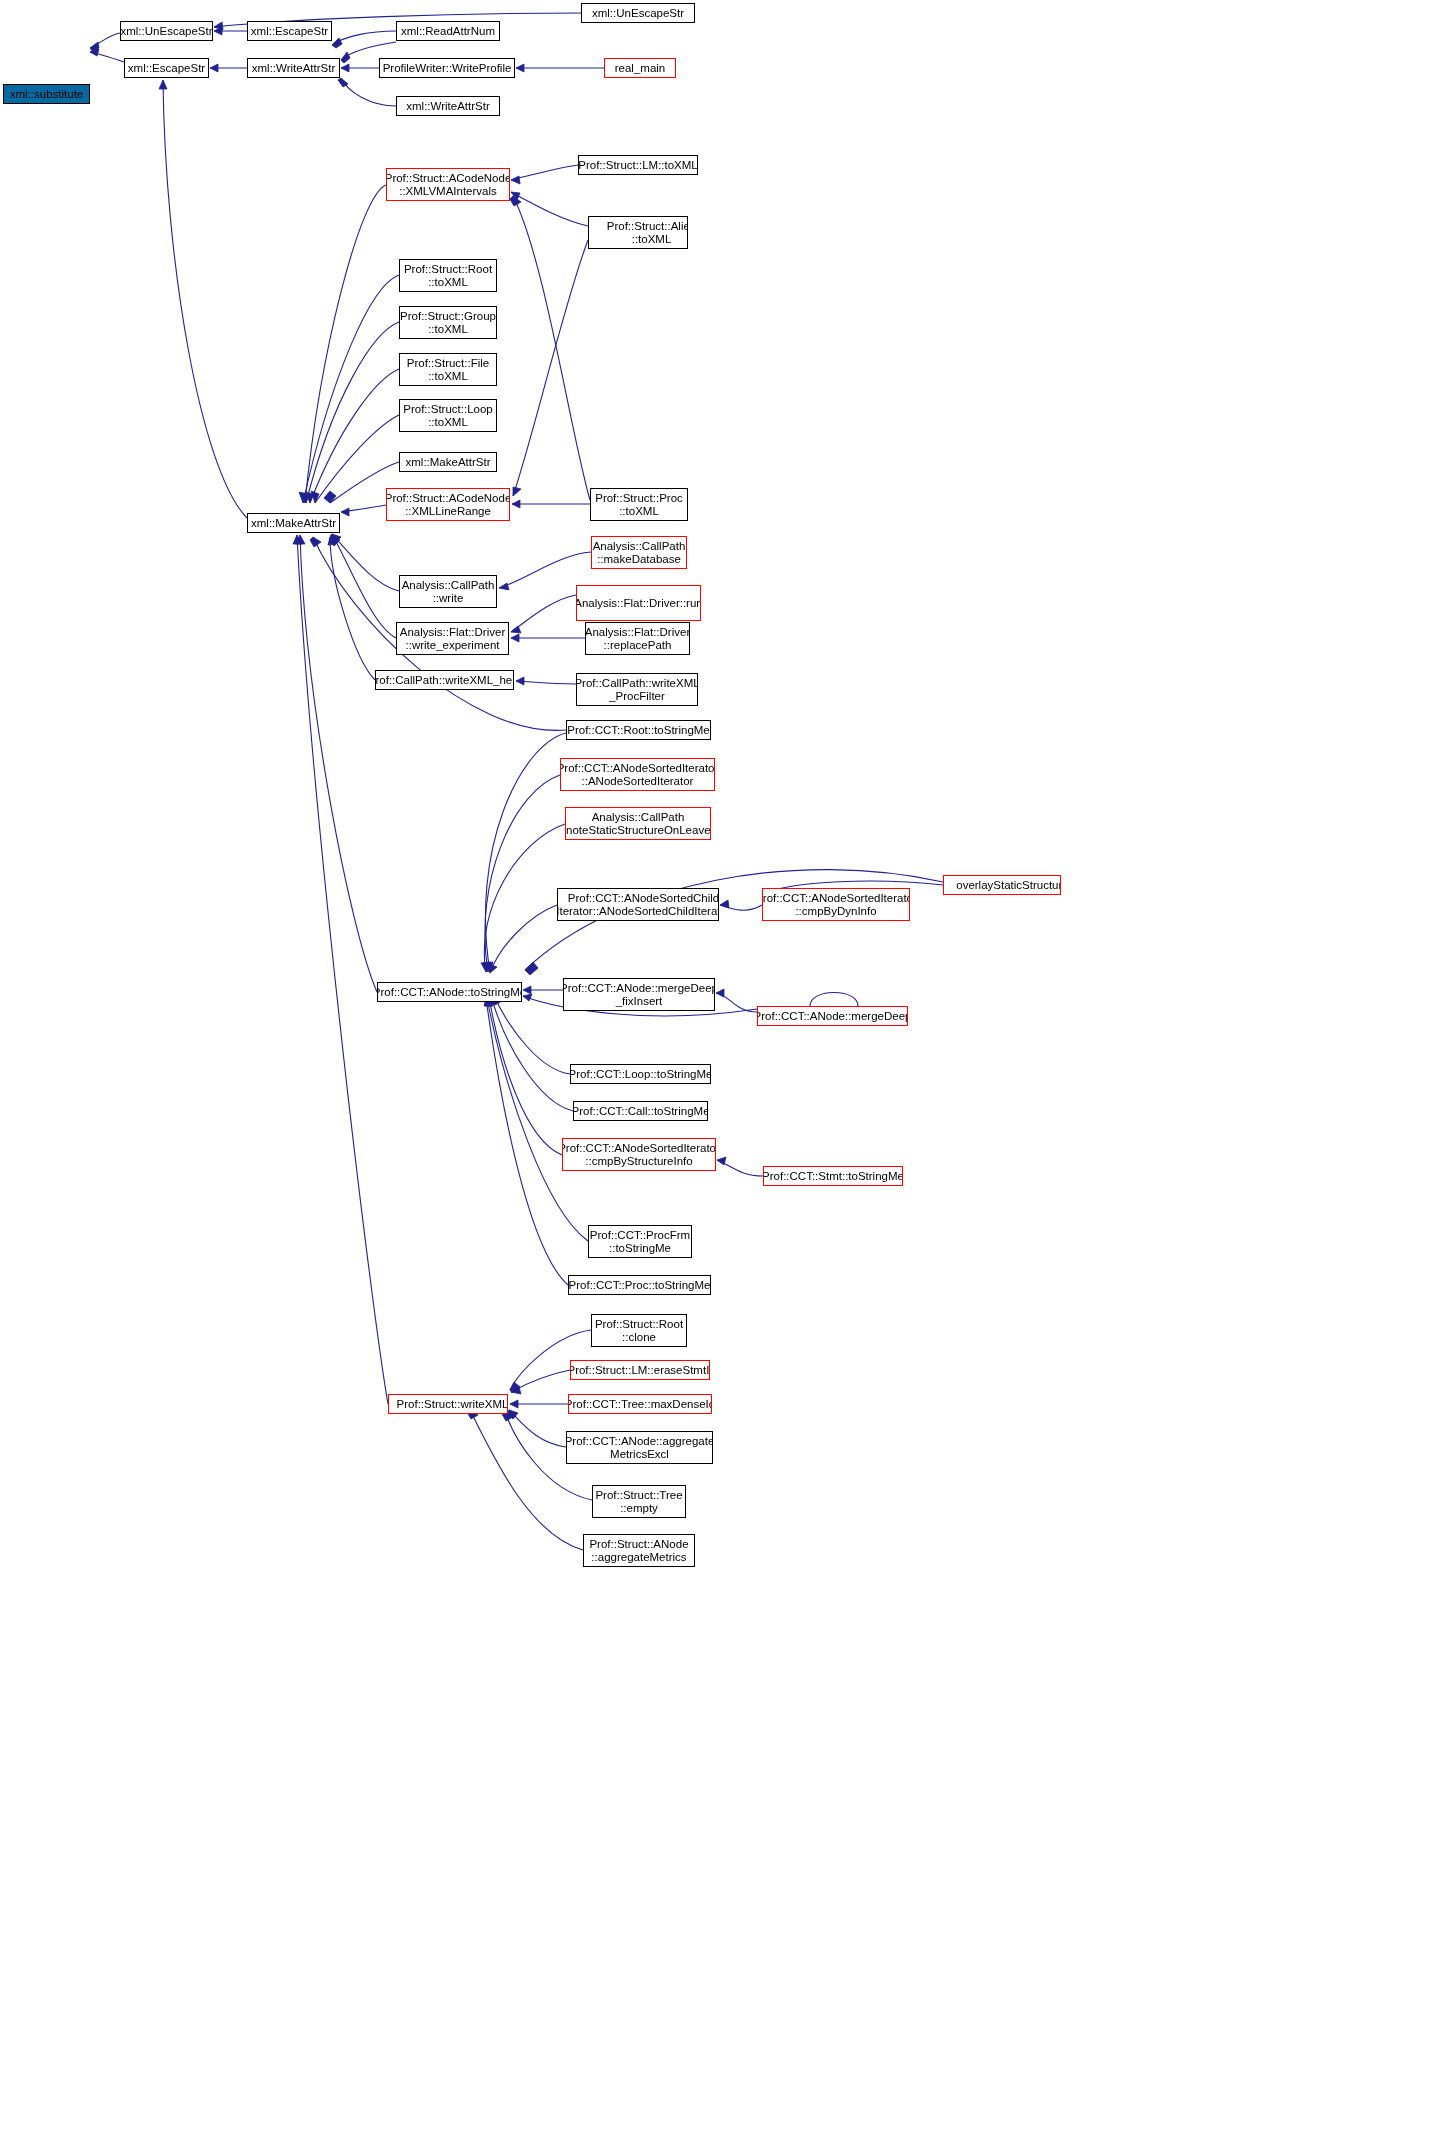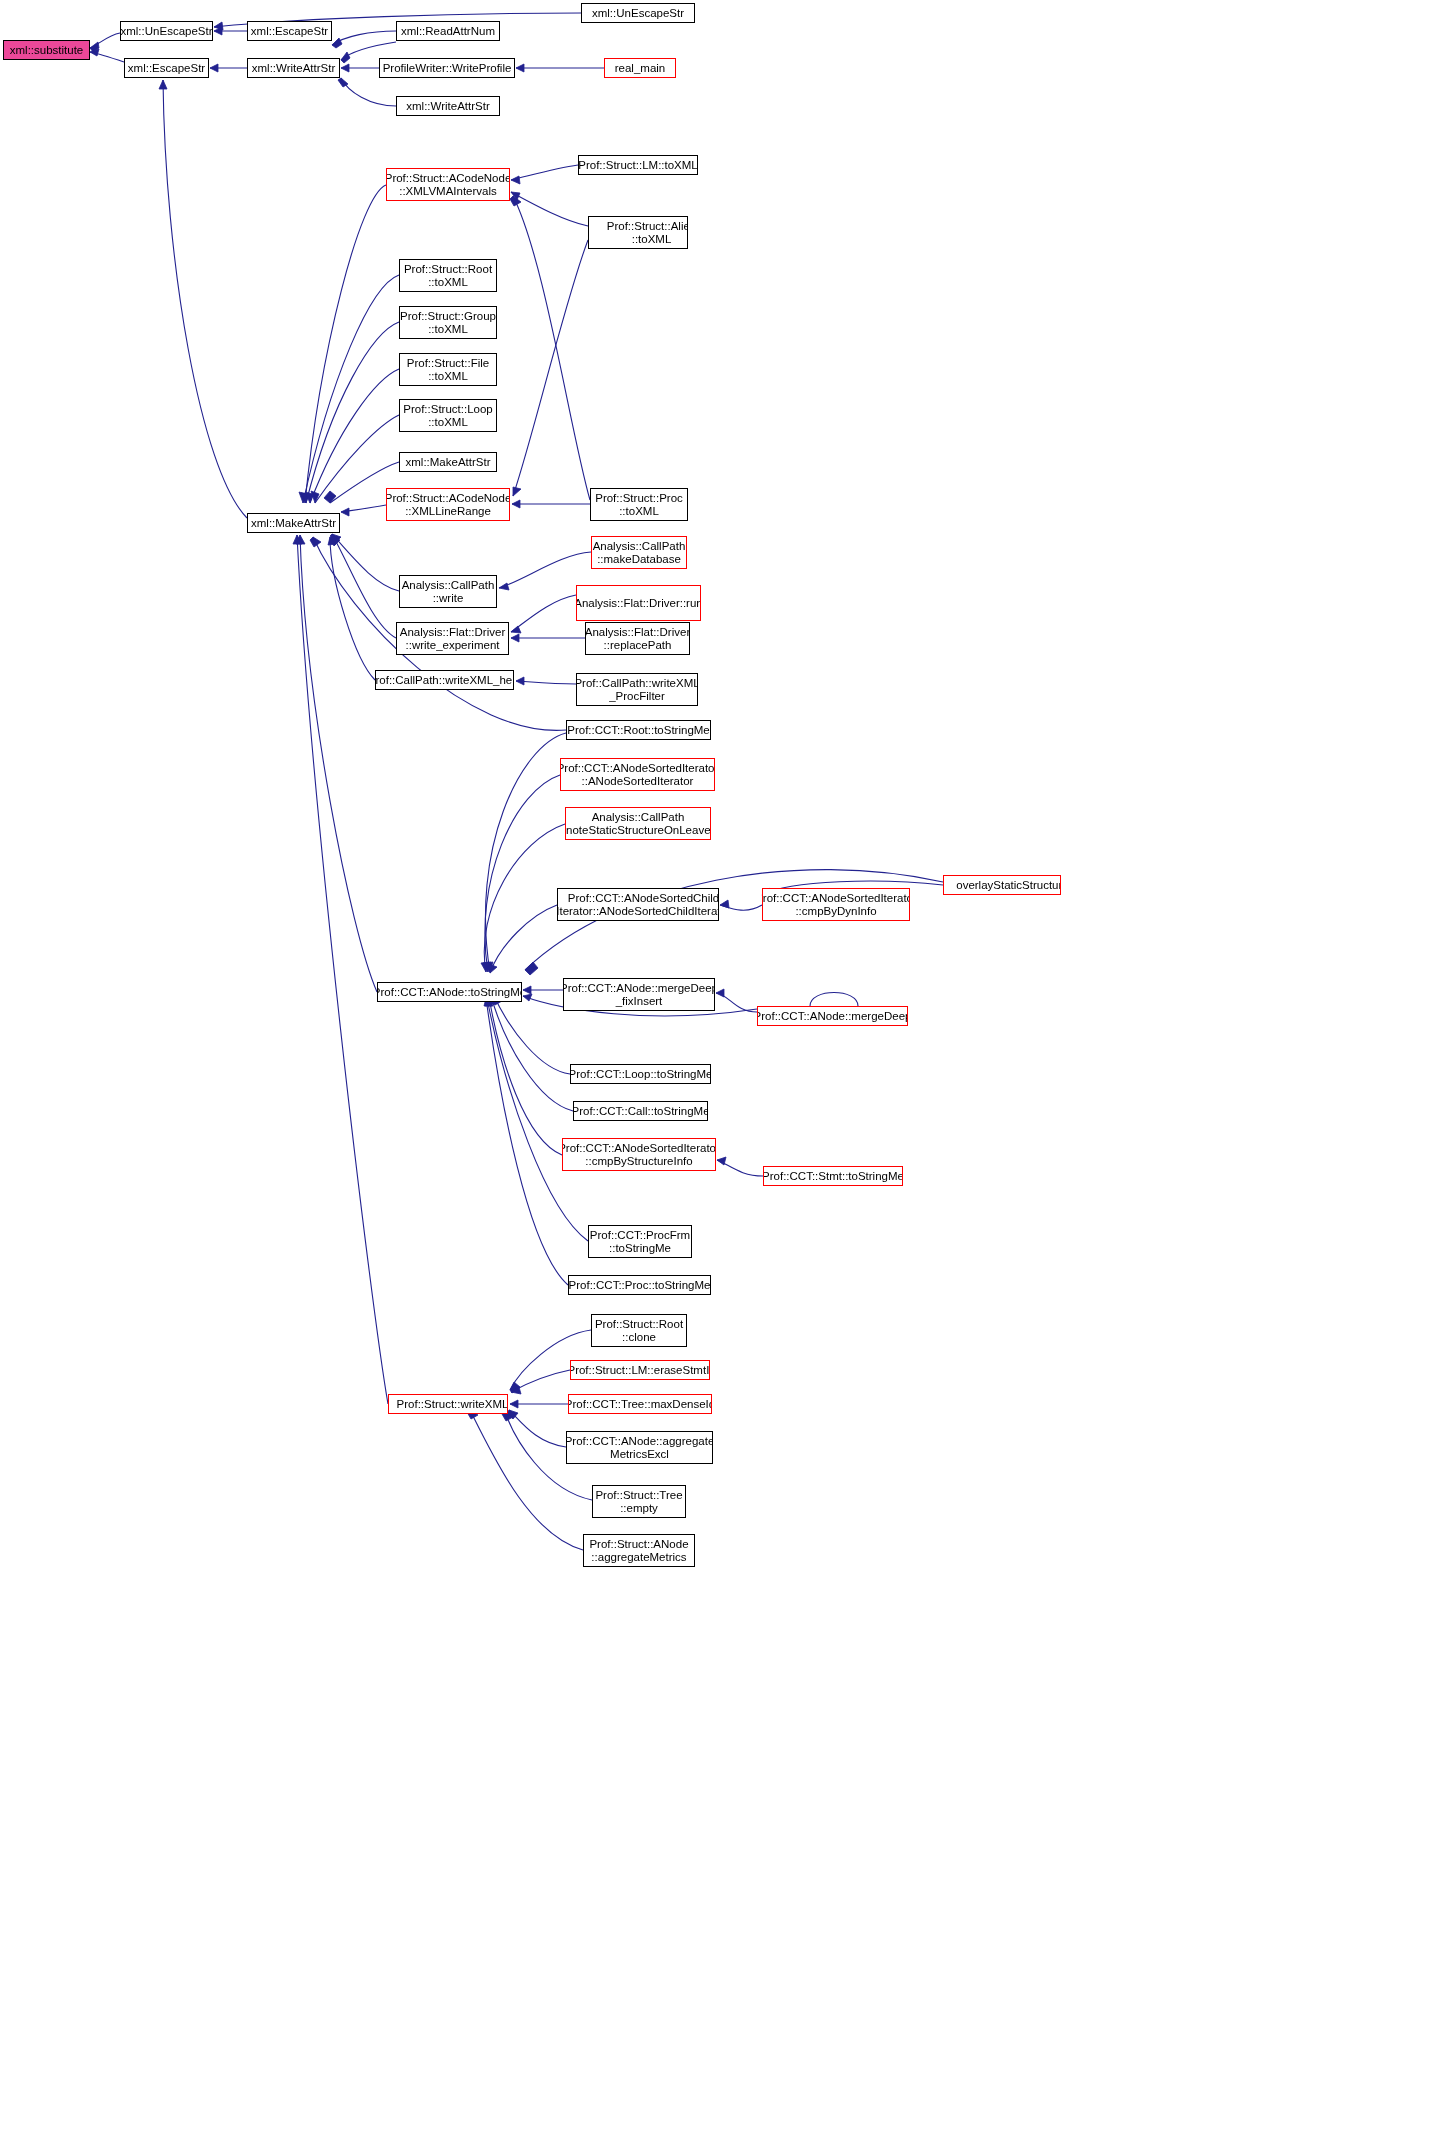--- a/index.html
+++ b/index.html
@@ -27,22 +27,23 @@
     line-height: 1.12;
     color: #000000;
     white-space: pre-line;
     padding: 0 2px;
     overflow: hidden;
   }
   .node.red {
     border-color: #ff0000;
   }
   .node.root {
-    background: #ec4899;
+    background: #0369a1;
     border-color: #000000;
+    margin-top: 44px;
   }
   svg.edges {
     position: absolute;
     left: 0;
     top: 0;
     width: 1439px;
     height: 2129px;
     pointer-events: none;
   }
   svg.edges path {

